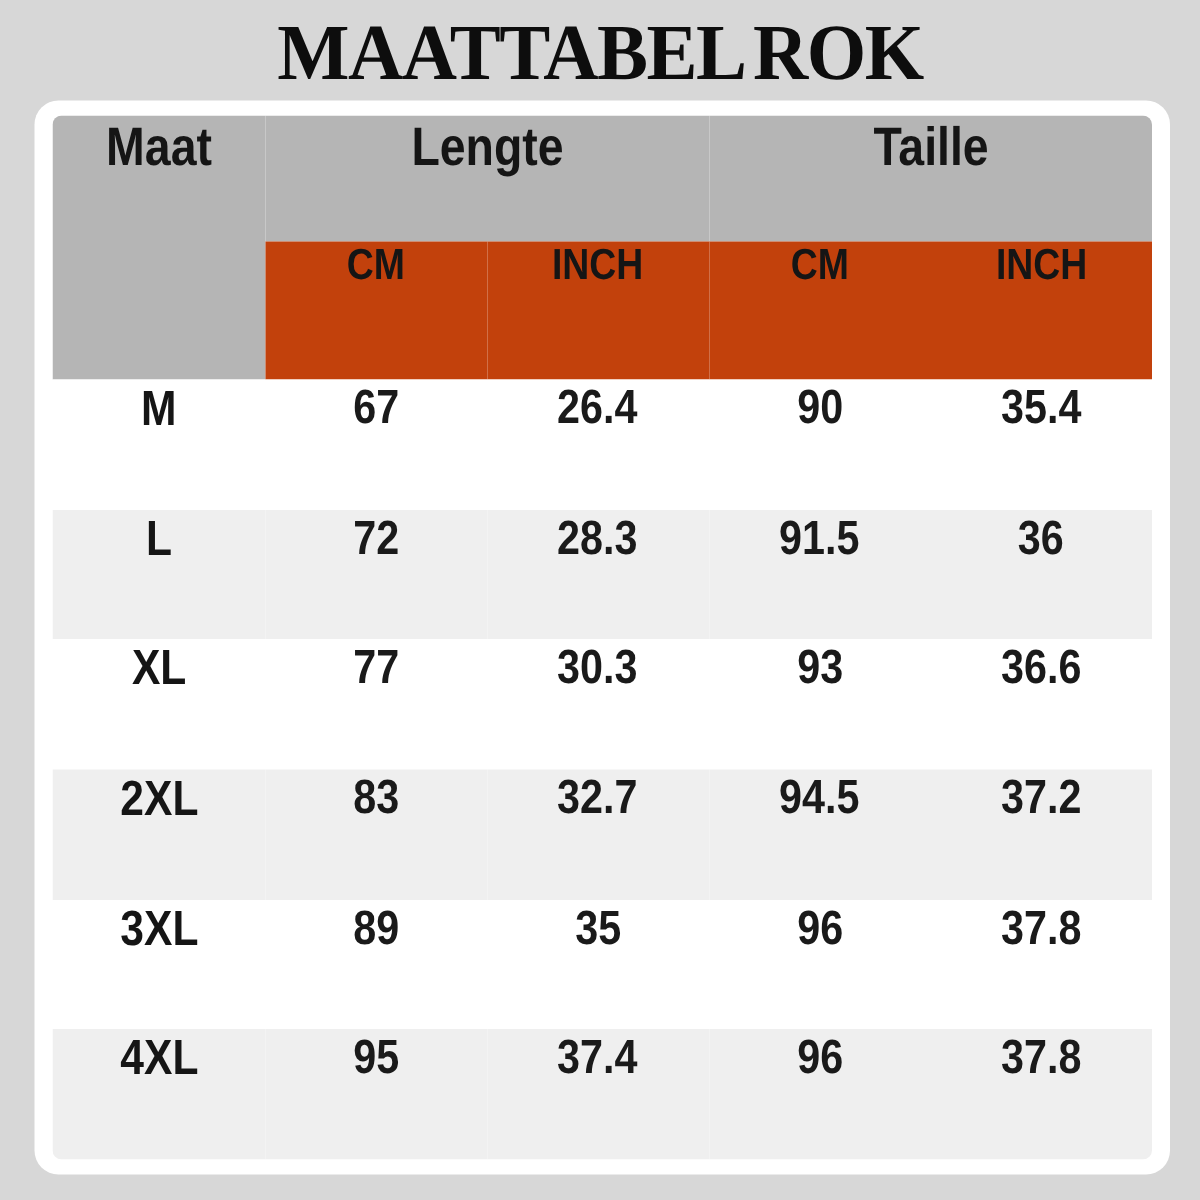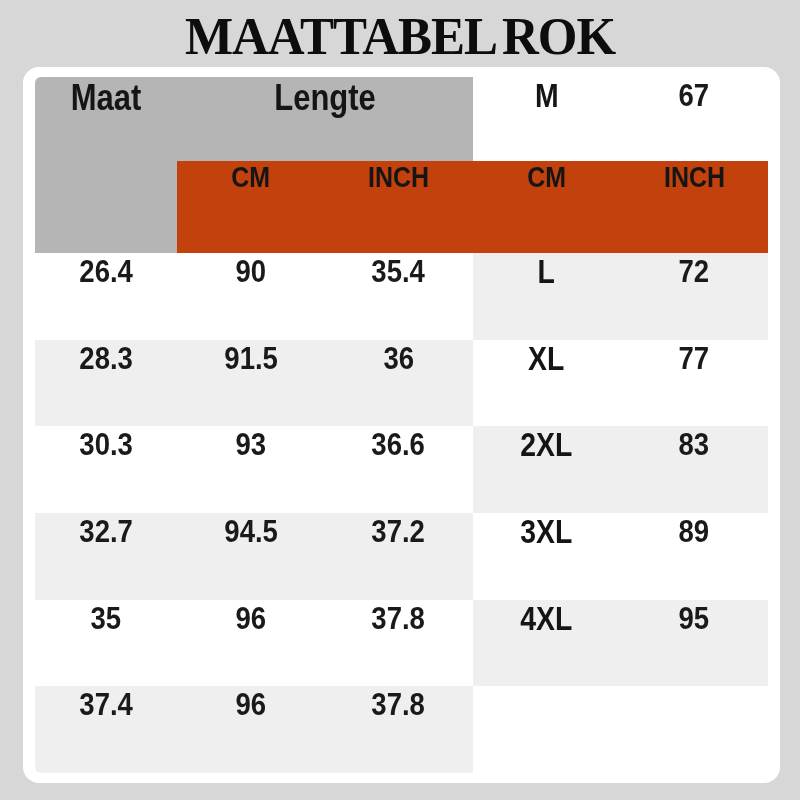--- a/index.html
+++ b/index.html
@@ -74,20 +74,23 @@
 
 <div class="card">
   <div class="grid">
 
     <div class="cell corner">
       <span class="cond">Maat</span>
     </div>
     <div class="cell group g1">
       <span class="cond">Lengte</span>
     </div>
+    <div class="cell group g2">
+      <span class="cond">Taille</span>
+    </div>
 
     <div class="cell unit u0">
       <span class="cond">CM</span>
     </div>
     <div class="cell unit u1">
       <span class="cond">INCH</span>
     </div>
     <div class="cell unit u2">
       <span class="cond">CM</span>
     </div>

